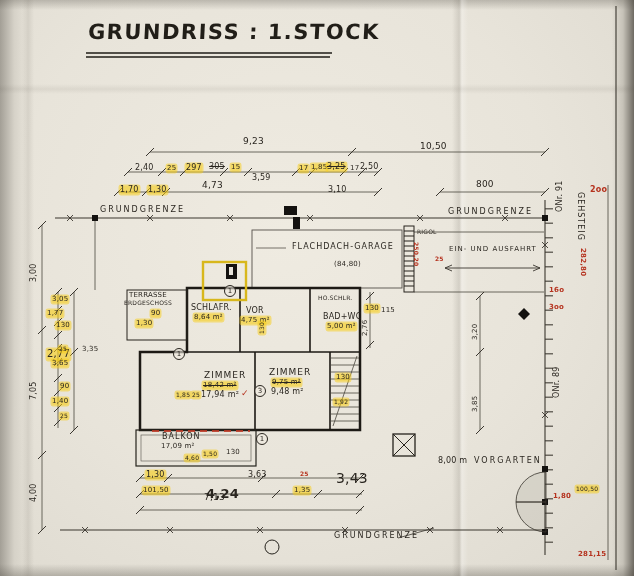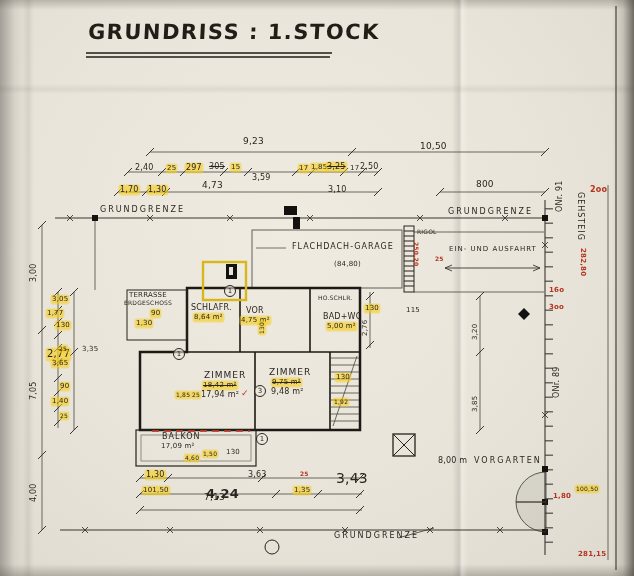--- a/index.html
+++ b/index.html
@@ -168,21 +168,21 @@
     <span class="lbl hl" style="left: 136px; top: 320px; font-size: 7px;">1,30</span>
     <span class="lbl" style="left: 191px; top: 304px; font-size: 8px;">SCHLAFR.</span>
     <span class="lbl hl" style="left: 194px; top: 314px; font-size: 7px;">8,64 m²</span>
     <span class="lbl" style="left: 246px; top: 307px; font-size: 8px;">VOR</span>
     <span class="lbl hl" style="left: 241px; top: 317px; font-size: 7px;">4,75 m²</span>
     <span class="lbl hl" style="left: 259px; top: 334px; font-size: 6px; transform: rotate(-90deg);">130</span>
     <span class="lbl" style="left: 318px; top: 295px; font-size: 6px;">HO.SCHLR.</span>
     <span class="lbl" style="left: 323px; top: 313px; font-size: 8px;">BAD+WC</span>
     <span class="lbl hl" style="left: 327px; top: 323px; font-size: 7px;">5,00 m²</span>
     <span class="lbl hl" style="left: 365px; top: 305px; font-size: 7px;">130</span>
-    <span class="lbl" style="left: 381px; top: 307px; font-size: 7px; padding-left: 25px;">115</span>
+    <span class="lbl" style="left: 381px; top: 307px; font-size: 7px;">115</span>
     <span class="lbl" style="left: 204px; top: 371px; font-size: 9px; letter-spacing: 1px;">ZIMMER</span>
     <span class="lbl hl strike" style="left: 203px; top: 382px; font-size: 7px;">18,42 m²</span>
     <span class="lbl" style="left: 201px; top: 391px; font-size: 8px;">17,94 m²</span>
     <span class="lbl red" style="left: 241px; top: 389px; font-size: 9px;">✓</span>
     <span class="lbl hl" style="left: 176px; top: 392px; font-size: 6px;">1,85</span>
     <span class="lbl hl" style="left: 192px; top: 392px; font-size: 6px;">25</span>
     <span class="lbl" style="left: 269px; top: 368px; font-size: 9px; letter-spacing: 1px;">ZIMMER</span>
     <span class="lbl hl strike" style="left: 272px; top: 379px; font-size: 7px;">9,75 m²</span>
     <span class="lbl" style="left: 271px; top: 388px; font-size: 8px;">9,48 m²</span>
     <span class="lbl hl" style="left: 336px; top: 374px; font-size: 7px;">130</span>

